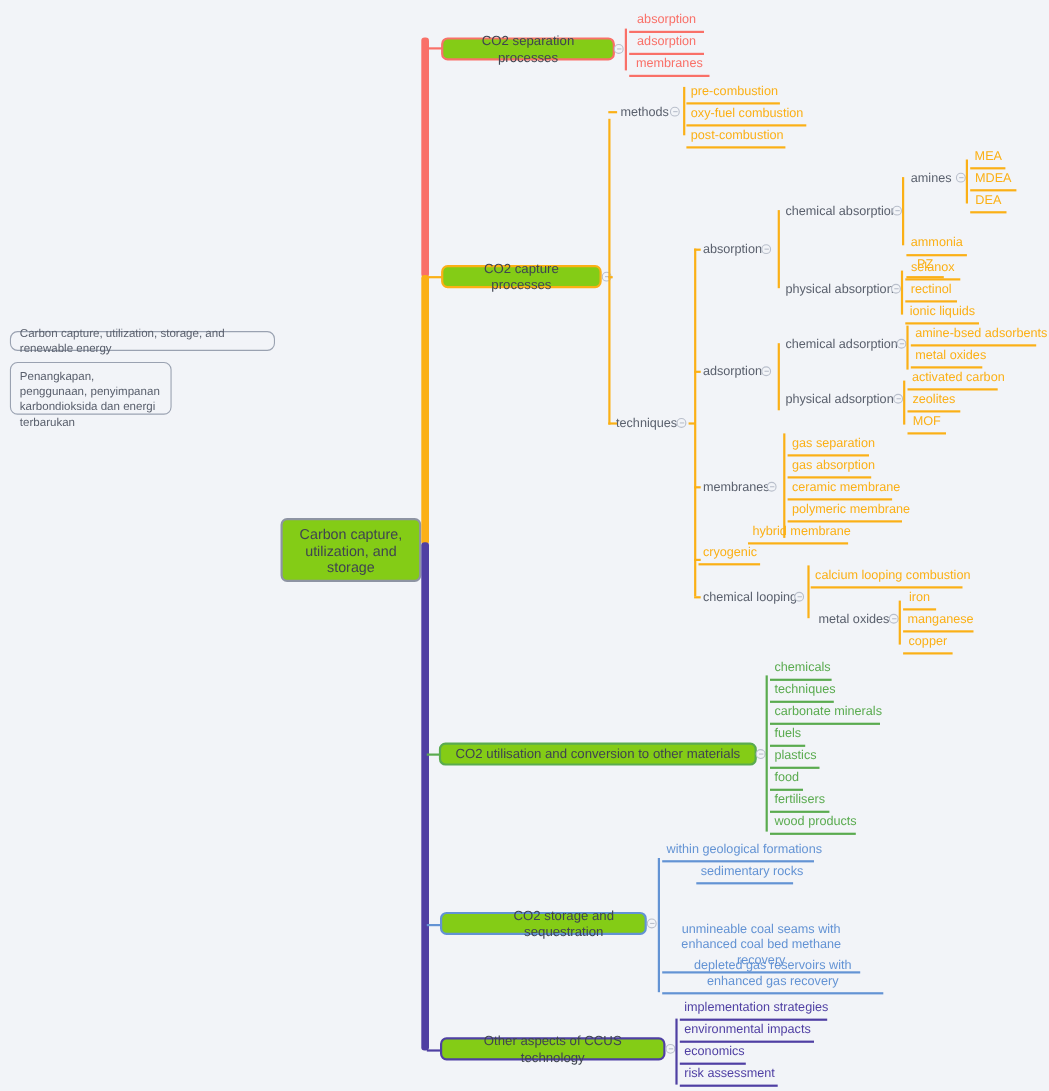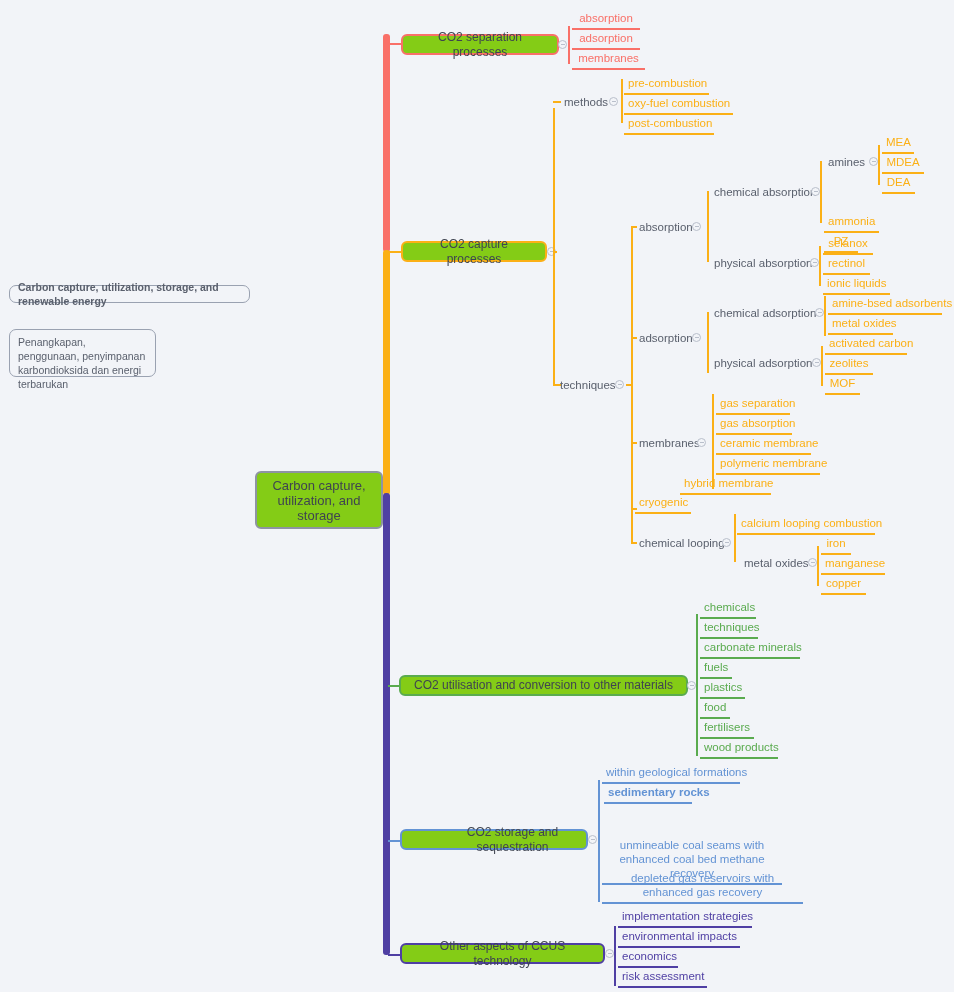--- a/index.html
+++ b/index.html
@@ -79,21 +79,21 @@
   .c-org{color:#fbb016;}
   .c-grn{color:#5aab4f;}
   .c-blu{color:#6393d4;}
   .c-pur{color:#4f3fa3;}
 </style>
 </head>
 <body>
 
 <div id="canvas">
 
-  <div class="annot" style="left:9px;top:285px;width:241px;height:18px;display:flex;align-items:center;font-weight:bold;">
+  <div class="annot" style="left:9px;top:301px;width:241px;height:18px;display:flex;align-items:center;">
     <span>Carbon capture, utilization, storage, and renewable energy</span>
   </div>
   <div class="annot" style="left:9px;top:329px;width:147px;height:48px;">
     <span>Penangkapan, penggunaan, penyimpanan karbondioksida dan energi terbarukan</span>
   </div>
 
   <div class="boxnode" style="left:255px;top:471px;width:128px;height:58px;border-color:#8e94a3;">
     <span>Carbon capture, utilization, and storage</span>
   </div>
 
@@ -333,21 +333,21 @@
   <div class="hline" style="left:388px;top:840px;width:18px;height:2px;background:#6393d4;"></div>
   <div class="boxnode" style="left:400px;top:829px;width:188px;height:21px;border-color:#6393d4;font-size:12px;padding-left:47px;">
     <span>CO2 storage and sequestration</span>
   </div>
   <div class="toggle" style="left:588px;top:835px;"></div>
   <div class="vline" style="left:598px;top:780px;width:2px;height:122px;background:#6393d4;"></div>
 
   <div class="leaf ul c-blu" style="left:602px;top:763px;width:138px;border-bottom-color:#6393d4;">
     <span>within geological formations</span>
   </div>
-  <div class="leaf ul c-blu" style="left:604px;top:783px;width:88px;border-bottom-color:#6393d4;font-weight:bold;">
+  <div class="leaf ul c-blu" style="left:633px;top:783px;width:88px;border-bottom-color:#6393d4;">
     <span>sedimentary rocks</span>
   </div>
   <div class="leaf ul wrap c-blu" style="left:602px;top:836px;width:180px;border-bottom-color:#6393d4;">
     <span>unmineable coal seams with enhanced coal bed methane recovery</span>
   </div>
   <div class="leaf ul wrap c-blu" style="left:602px;top:869px;width:201px;border-bottom-color:#6393d4;">
     <span>depleted gas reservoirs with enhanced gas recovery</span>
   </div>
 
   <div class="hline" style="left:388px;top:954px;width:18px;height:2px;background:#4f3fa3;"></div>

